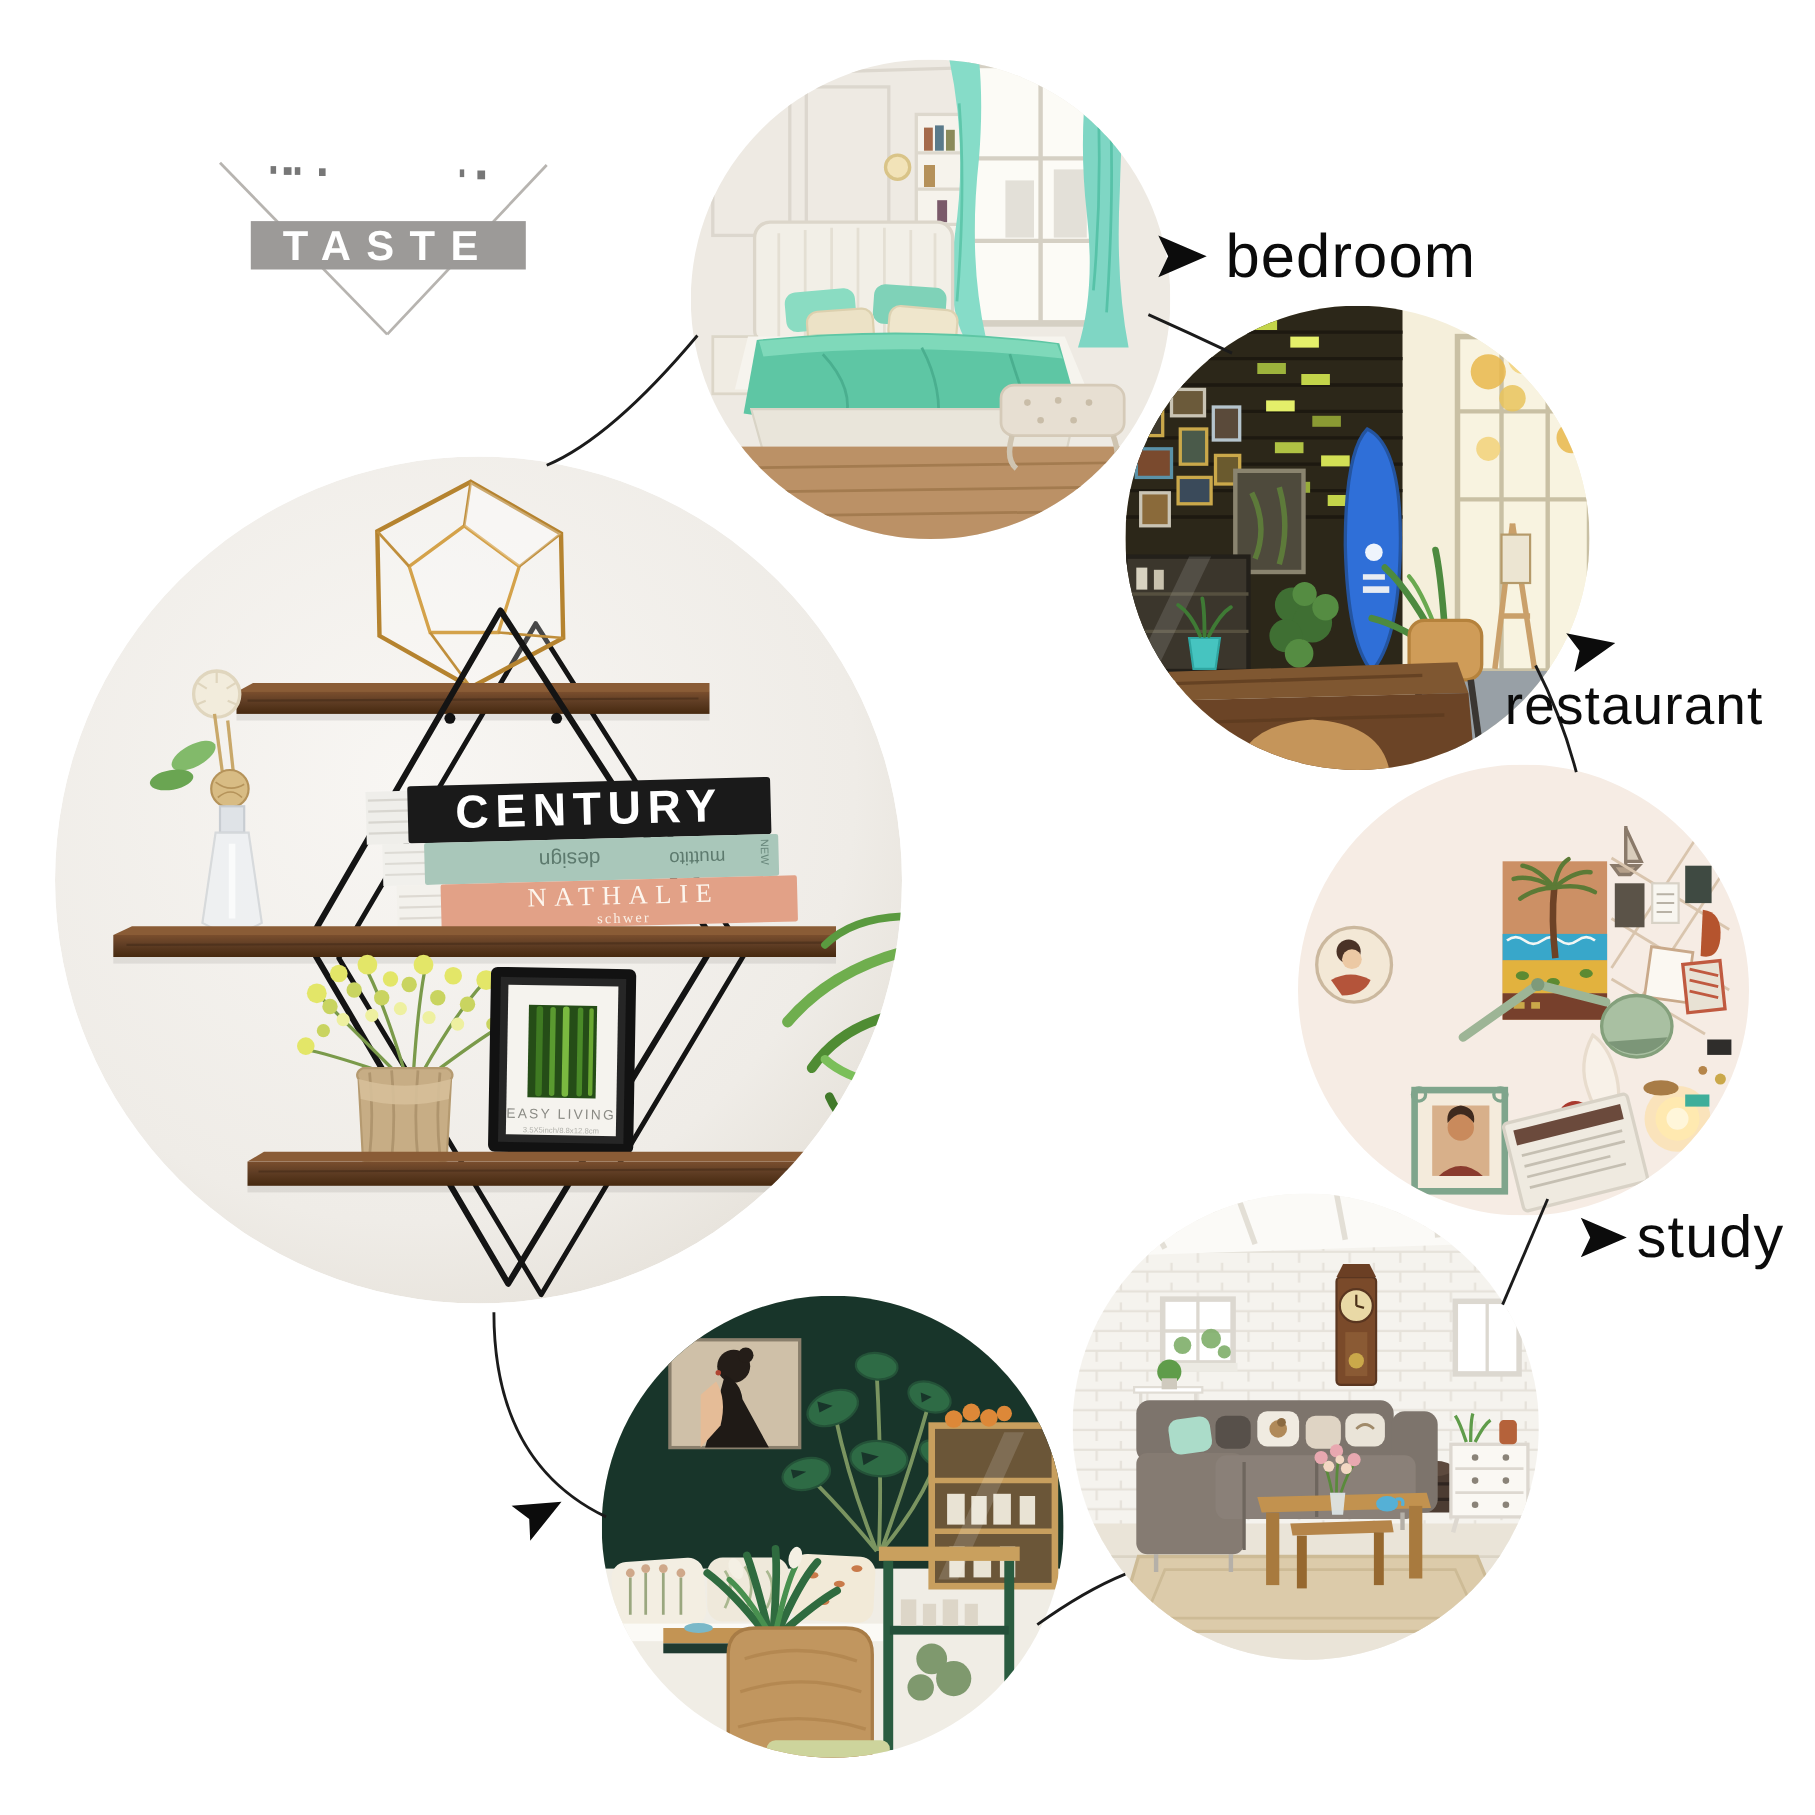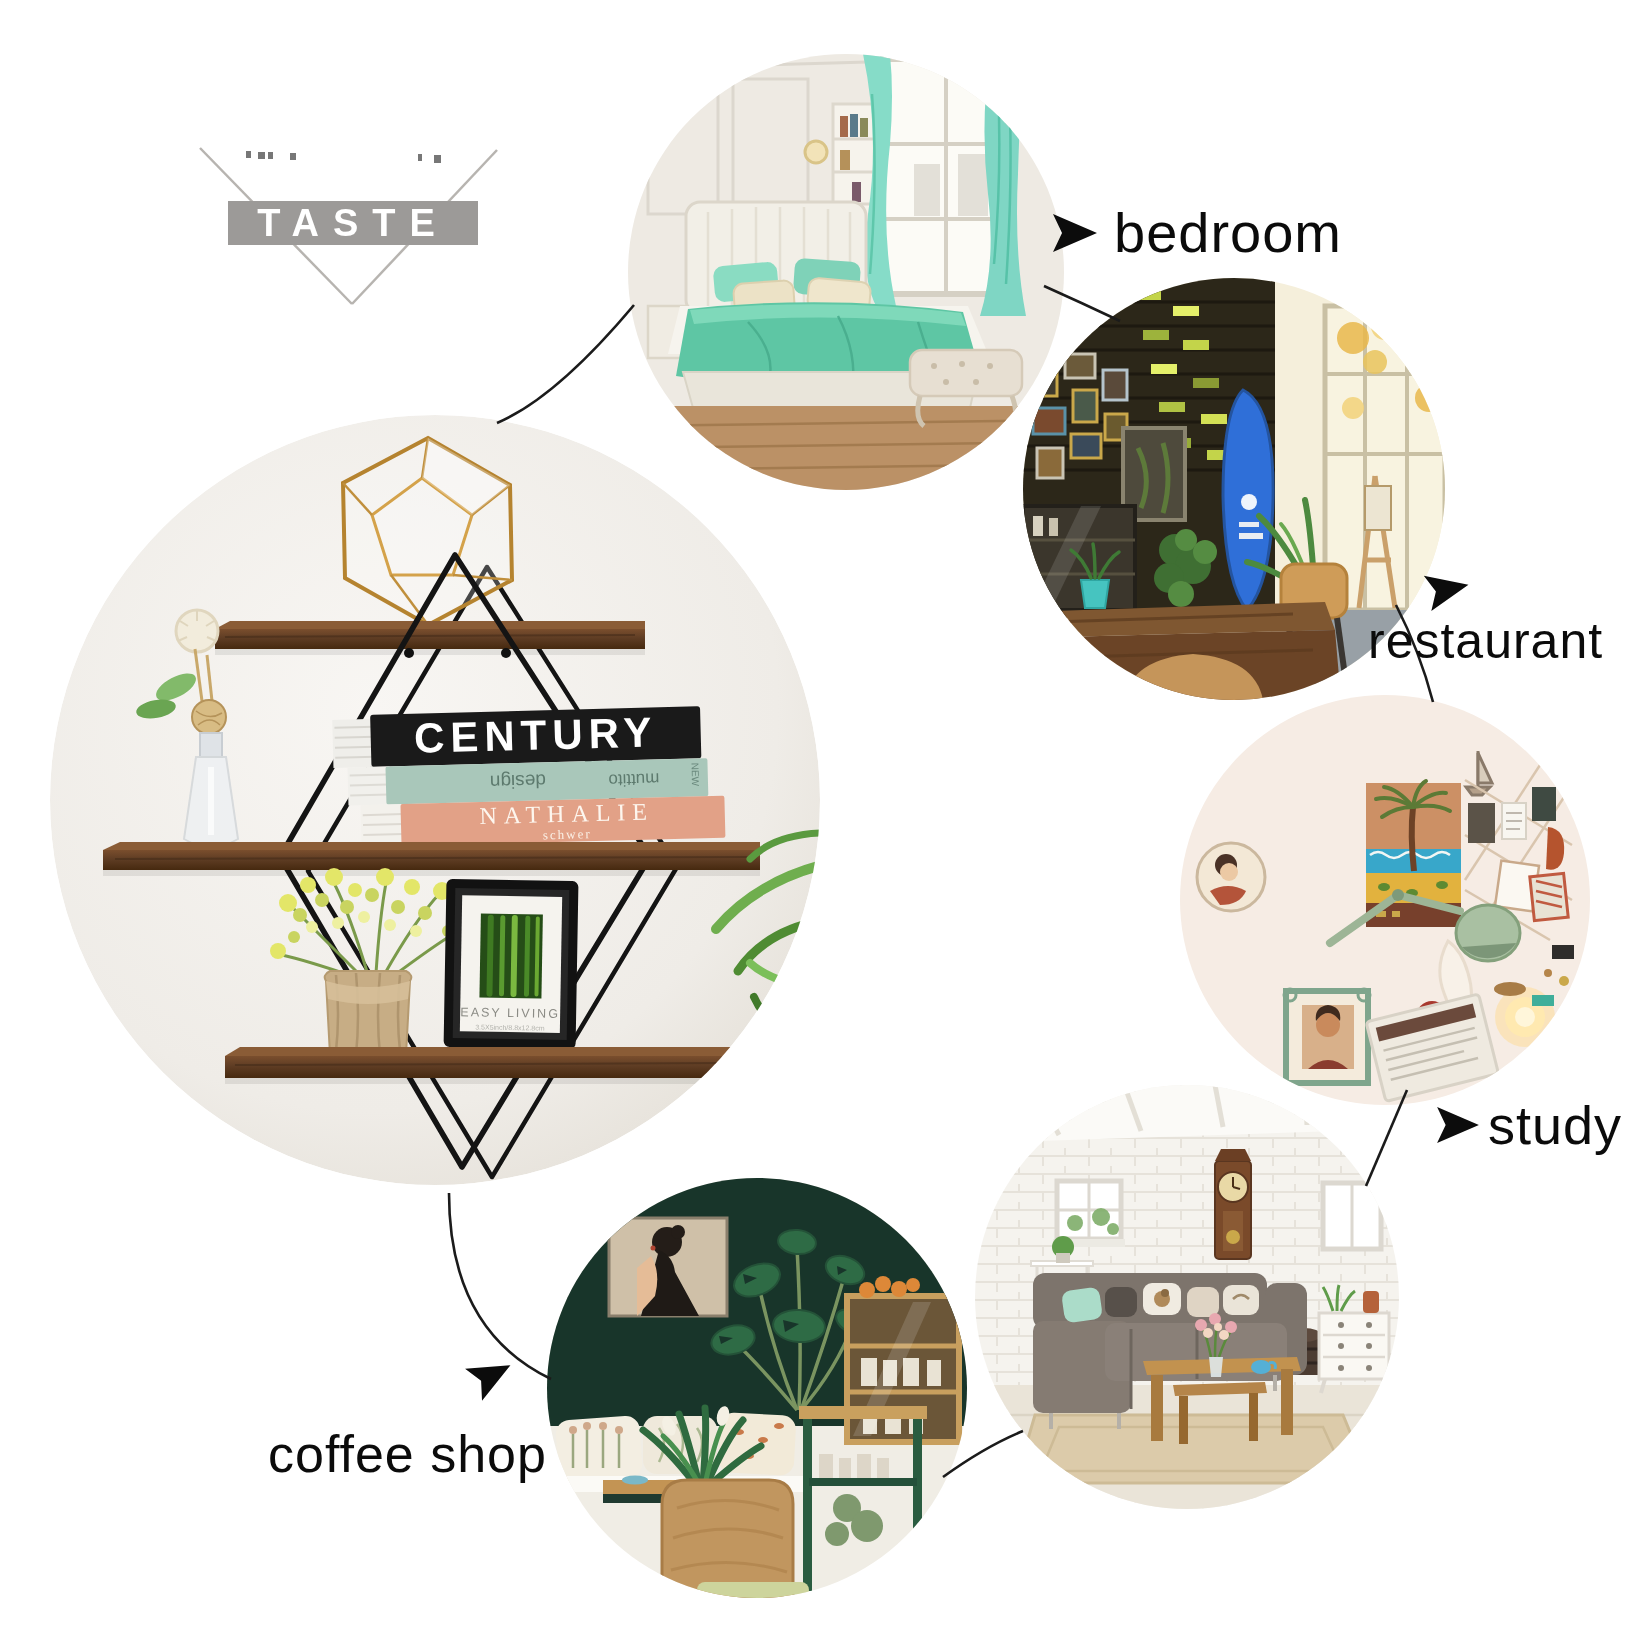--- a/index.html
+++ b/index.html
@@ -823,22 +823,19 @@
   <div class="callout" id="lbl-study">
     <span class="arr">
       <svg width="44" height="38" viewBox="0 0 46 40">
           <path d="M1,1 L45,20 L1,39 L10,20 Z" fill="#0c0c0c"></path>
         </svg>
     </span>
     <span class="txt">study</span>
   </div>
 
 
-  <div id="lbl-coffee-text">
-    <span class="txt">coffee shop</span>
-  </div>
   <span class="arr" id="lbl-coffee-arrow">
     <svg width="44" height="38" viewBox="0 0 46 40">
         <path d="M1,1 L45,20 L1,39 L10,20 Z" fill="#0c0c0c"></path>
       </svg>
   </span>
 
 </div>
 
 </body></html>

